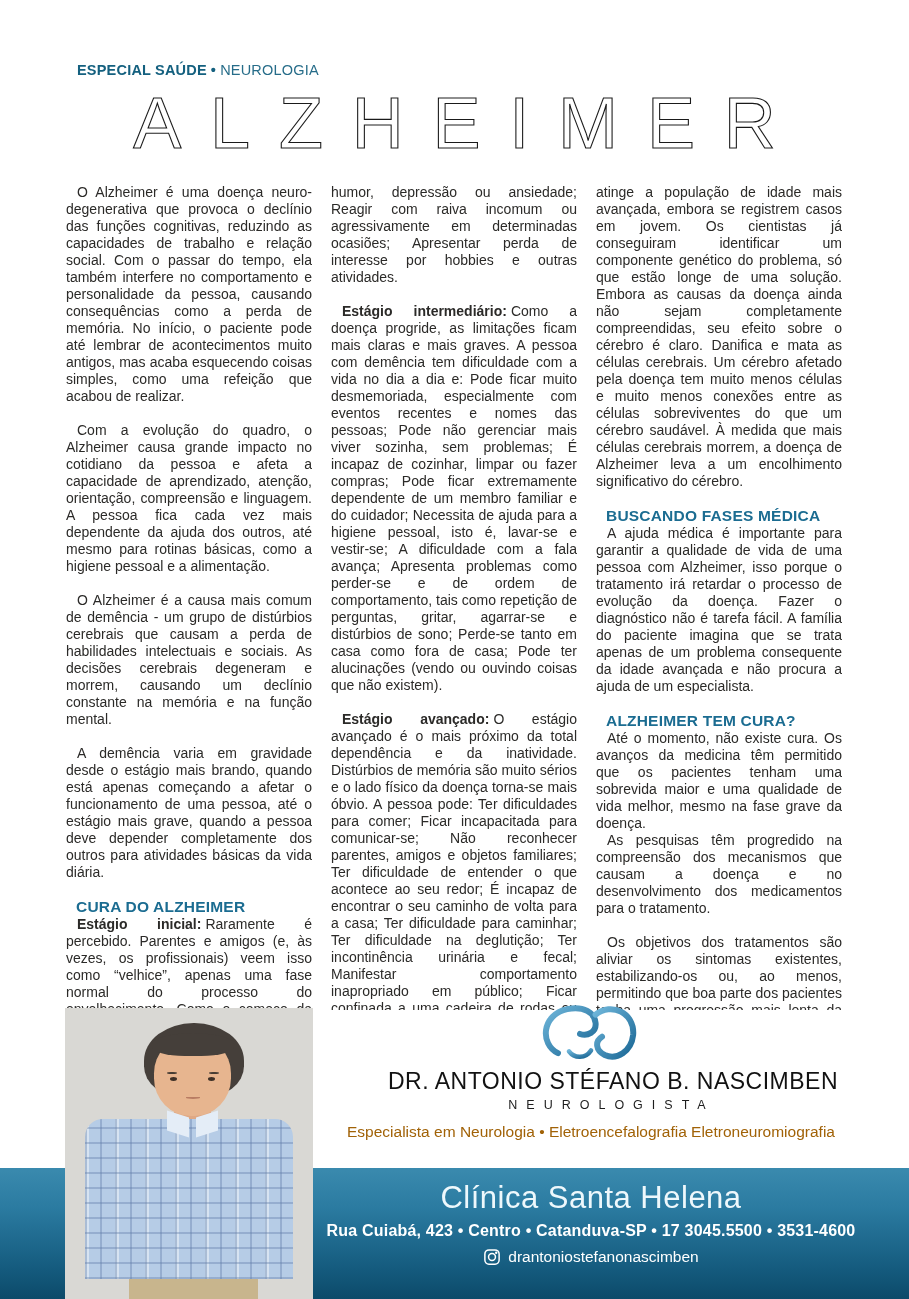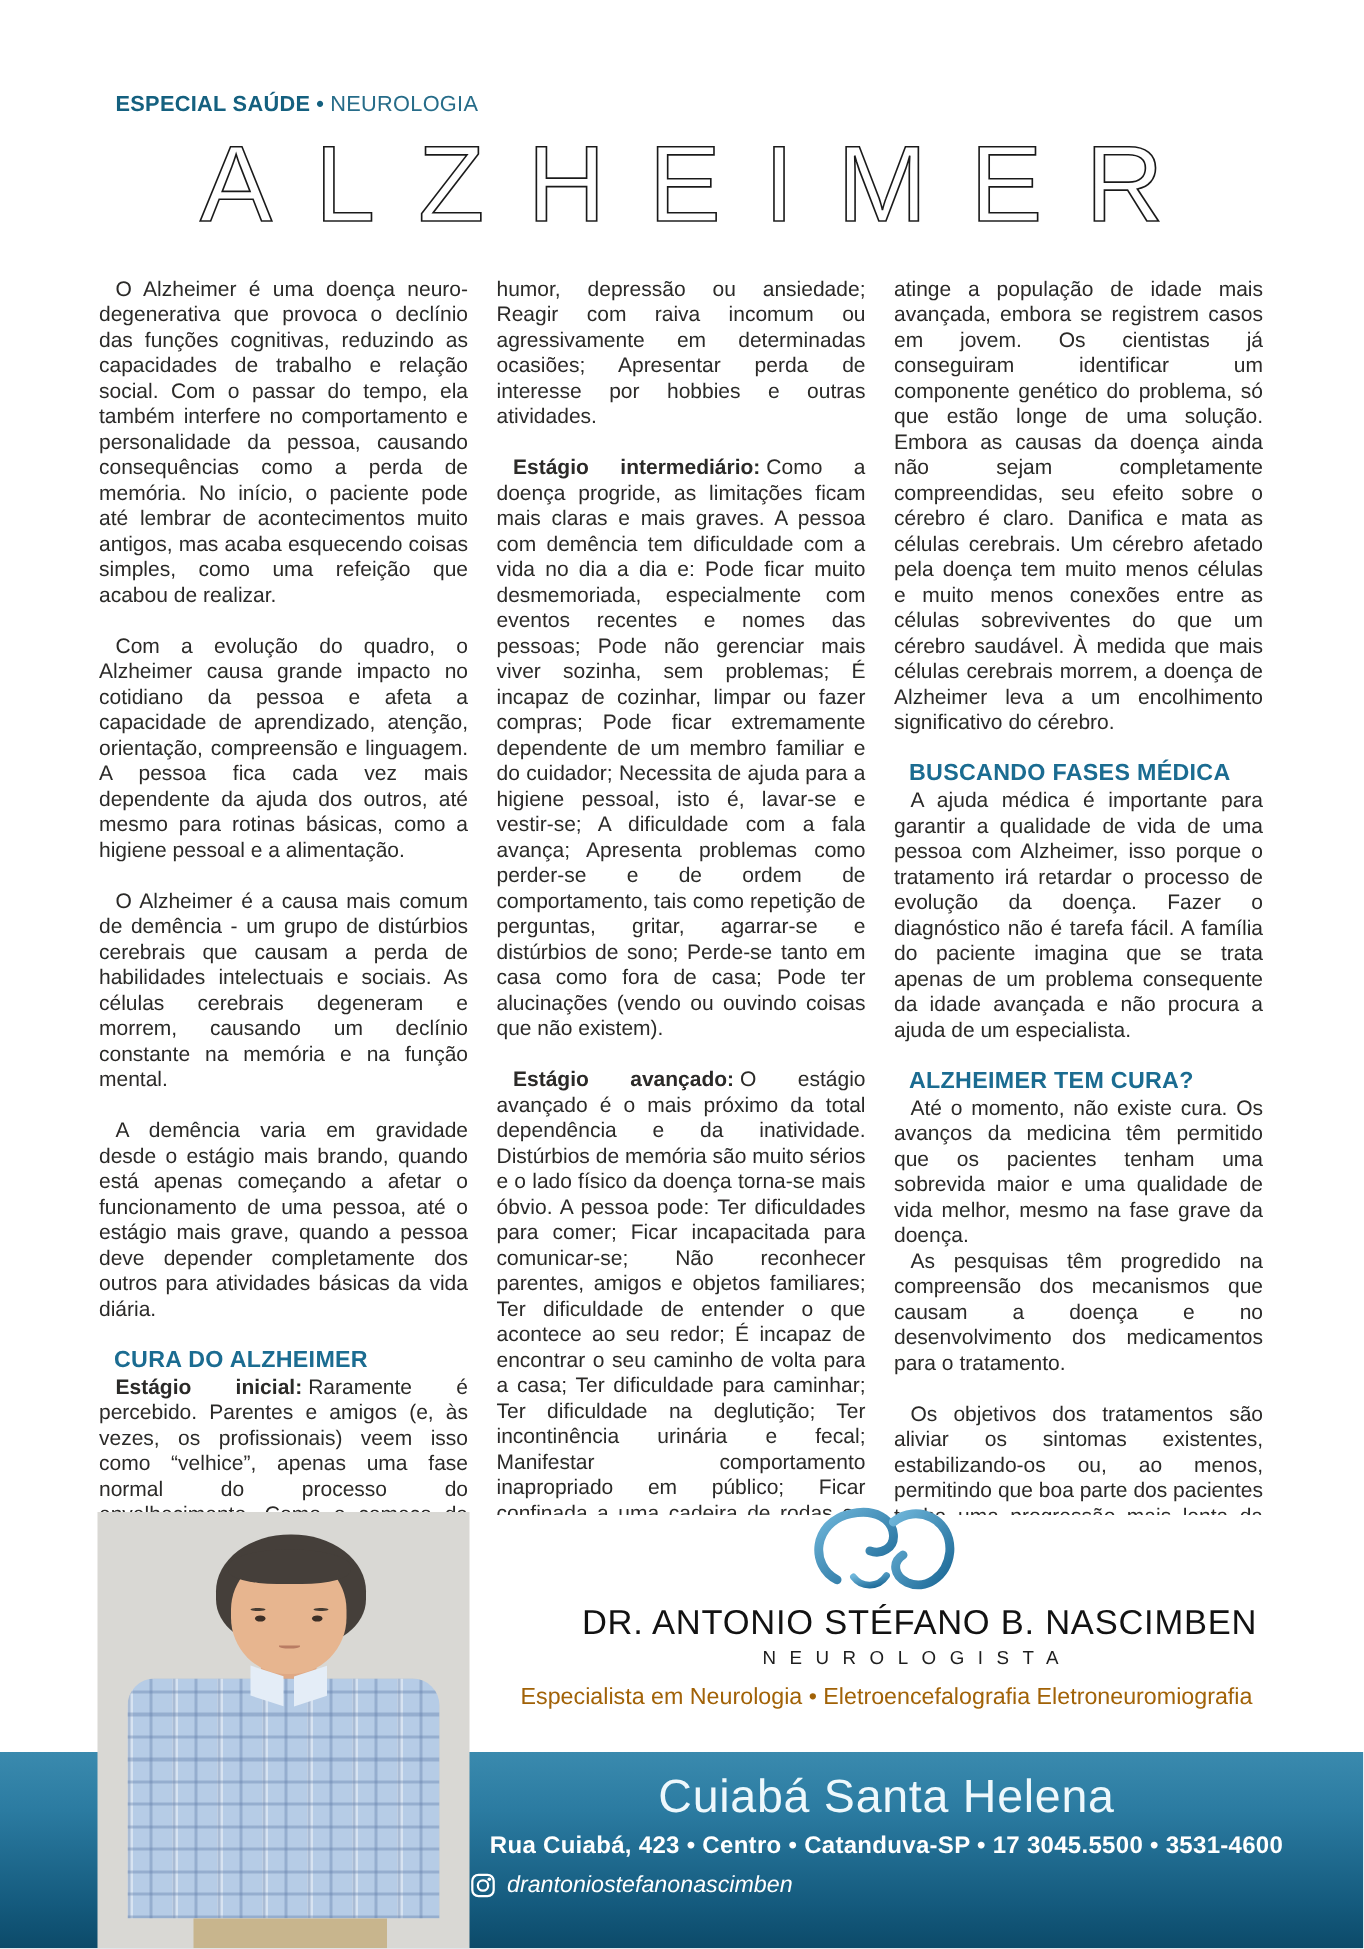--- a/index.html
+++ b/index.html
@@ -35,21 +35,21 @@
   .doc-role{margin-top:3px;font-size:12.5px;font-weight:400;letter-spacing:9px;text-indent:9px;color:#1d1d1d;padding-left:32px;}
   .doc-crm{margin-top:4px;font-size:15px;color:#1d1d1d;}
   .doc-spec{margin-top:11px;font-size:15.5px;color:#a16207;}
 
   
   .teal-bar{position:absolute;left:0;top:1168px;width:909px;height:131px;
             background:linear-gradient(180deg,#3a8aae 0%,#2b7ba1 30%,#145a7d 78%,#0c4a69 100%);}
   .bar-inner{position:absolute;left:313px;top:12px;width:556px;text-align:center;color:#ffffff;}
   .clinic-name{font-size:31px;font-weight:300;letter-spacing:.5px;color:#eef8fc;}
   .clinic-address{margin-top:6px;font-size:16px;font-weight:700;letter-spacing:.2px;}
-  .insta-row{margin-top:8px;display:flex;align-items:center;gap:7px;font-size:15.5px;font-style:italic;}
+  .insta-row{margin-top:8px;display:flex;align-items:center;justify-content:center;gap:7px;font-size:15.5px;}
 
   
   .photo{position:absolute;left:65px;top:1008px;width:248px;height:291px;background:#d9d8d4;overflow:hidden;z-index:2;}
   .ph-hair{position:absolute;left:32%;top:5%;width:40%;height:26%;background:#453f3a;border-radius:50% 50% 42% 42%;}
   .ph-face{position:absolute;left:36%;top:10%;width:31%;height:27%;background:#e7b58f;border-radius:46% 46% 48% 48%;}
   .ph-fringe{position:absolute;left:35%;top:8.5%;width:33%;height:8%;background:#453f3a;border-radius:50% 50% 40% 40%;}
   .ph-eye{position:absolute;top:51%;width:9%;height:5%;border-radius:50%;background:#3d2f26;}
   .ph-brow{position:absolute;top:44%;width:13%;height:3%;border-radius:40%;background:#463c33;}
   .ph-mouth{position:absolute;left:41%;top:76%;width:18%;height:3.4%;border-radius:0 0 50% 50%;background:#b97c63;}
   .ph-neck{position:absolute;left:44%;top:33%;width:15%;height:8%;background:#dfa884;}
@@ -71,21 +71,21 @@
 
   <div class="kicker">
     <span class="k-bold">ESPECIAL SAÚDE</span><span class="k-sep">•</span><span class="k-light">NEUROLOGIA</span>
   </div>
 
   <h1 class="title">ALZHEIMER</h1>
 
   <div class="col" style="left:66px">
       <p class="body-p">O Alzheimer é uma doença neuro-degenerativa que provoca o declínio das funções cognitivas, reduzindo as capacidades de trabalho e relação social. Com o passar do tempo, ela também interfere no comportamento e personalidade da pessoa, causando consequências como a perda de memória. No início, o paciente pode até lembrar de acontecimentos muito antigos, mas acaba esquecendo coisas simples, como uma refeição que acabou de realizar.</p>
       <p class="body-p">Com a evolução do quadro, o Alzheimer causa grande impacto no cotidiano da pessoa e afeta a capacidade de aprendizado, atenção, orientação, compreensão e linguagem. A pessoa fica cada vez mais dependente da ajuda dos outros, até mesmo para rotinas básicas, como a higiene pessoal e a alimentação.</p>
-      <p class="body-p">O Alzheimer é a causa mais comum de demência - um grupo de distúrbios cerebrais que causam a perda de habilidades intelectuais e sociais. As células cerebrais degeneram e morrem, causando um declínio constante na memória e na função mental.</p>
+      <p class="body-p">O Alzheimer é a causa mais comum de demência - um grupo de distúrbios cerebrais que causam a perda de habilidades intelectuais e sociais. As decisões cerebrais degeneram e morrem, causando um declínio constante na memória e na função mental.</p>
       <p class="body-p">A demência varia em gravidade desde o estágio mais brando, quando está apenas começando a afetar o funcionamento de uma pessoa, até o estágio mais grave, quando a pessoa deve depender completamente dos outros para atividades básicas da vida diária.</p>
       <div class="sec-h">CURA DO ALZHEIMER</div>
       <p class="body-p"><b class="lead">Estágio inicial:</b><span>Raramente é percebido. Parentes e amigos (e, às vezes, os profissionais) veem isso como “velhice”, apenas uma fase normal do processo do envelhecimento. Como o começo da doença é gradual, é difícil ter certeza exatamente de quando a doença começa. Entretanto, os primeiros sintomas são: Ter problemas com a propriedade da fala (problemas de linguagem); Ter perda significativa de memória – particularmente das coisas que acabam de acontecer; Não saber a hora ou o dia da semana; Ficar perdida em locais familiares; Ter dificuldade na tomada de decisões; Ficar inativa ou desmotivada; Apresentar mudança de</span></p>
     </div>
   <div class="col" style="left:331px">
       <p class="body-p noindent">humor, depressão ou ansiedade; Reagir com raiva incomum ou agressivamente em determinadas ocasiões; Apresentar perda de interesse por hobbies e outras atividades.</p>
       <p class="body-p"><b class="lead">Estágio intermediário:</b><span>Como a doença progride, as limitações ficam mais claras e mais graves. A pessoa com demência tem dificuldade com a vida no dia a dia e: Pode ficar muito desmemoriada, especialmente com eventos recentes e nomes das pessoas; Pode não gerenciar mais viver sozinha, sem problemas; É incapaz de cozinhar, limpar ou fazer compras; Pode ficar extremamente dependente de um membro familiar e do cuidador; Necessita de ajuda para a higiene pessoal, isto é, lavar-se e vestir-se; A dificuldade com a fala avança; Apresenta problemas como perder-se e de ordem de comportamento, tais como repetição de perguntas, gritar, agarrar-se e distúrbios de sono; Perde-se tanto em casa como fora de casa; Pode ter alucinações (vendo ou ouvindo coisas que não existem).</span></p>
       <p class="body-p"><b class="lead">Estágio avançado:</b><span>O estágio avançado é o mais próximo da total dependência e da inatividade. Distúrbios de memória são muito sérios e o lado físico da doença torna-se mais óbvio. A pessoa pode: Ter dificuldades para comer; Ficar incapacitada para comunicar-se; Não reconhecer parentes, amigos e objetos familiares; Ter dificuldade de entender o que acontece ao seu redor; É incapaz de encontrar o seu caminho de volta para a casa; Ter dificuldade para caminhar; Ter dificuldade na deglutição; Ter incontinência urinária e fecal; Manifestar comportamento inapropriado em público; Ficar confinada a uma cadeira de rodas ou cama.</span></p>
     </div>
   <div class="col" style="left:596px">
@@ -112,21 +112,21 @@
         <path d="M42,56 C48,64 60,64 66,55" stroke-width="5"></path>
       </g>
     </svg>
     <div class="doc-name">DR. ANTONIO STÉFANO B. NASCIMBEN</div>
     <div class="doc-role">NEUROLOGISTA</div>
     <div class="doc-spec">Especialista em Neurologia • Eletroencefalografia Eletroneuromiografia</div>
   </div>
 
   <div class="teal-bar">
     <div class="bar-inner">
-      <div class="clinic-name">Cuiabá Santa Helena</div>
+      <div class="clinic-name">Clínica Santa Helena</div>
       <div class="clinic-address">Rua Cuiabá, 423 • Centro • Catanduva-SP • 17 3045.5500 • 3531-4600</div>
       <div class="insta-row">
         <svg width="18" height="18" viewBox="0 0 24 24">
           <g fill="none" stroke="#ffffff" stroke-width="2">
             <rect x="2.5" y="2.5" width="19" height="19" rx="5.5"></rect>
             <circle cx="12" cy="12" r="4.6"></circle>
           </g>
           <circle cx="17.6" cy="6.4" r="1.6" fill="#ffffff"></circle>
         </svg>
         <span>drantoniostefanonascimben</span>

